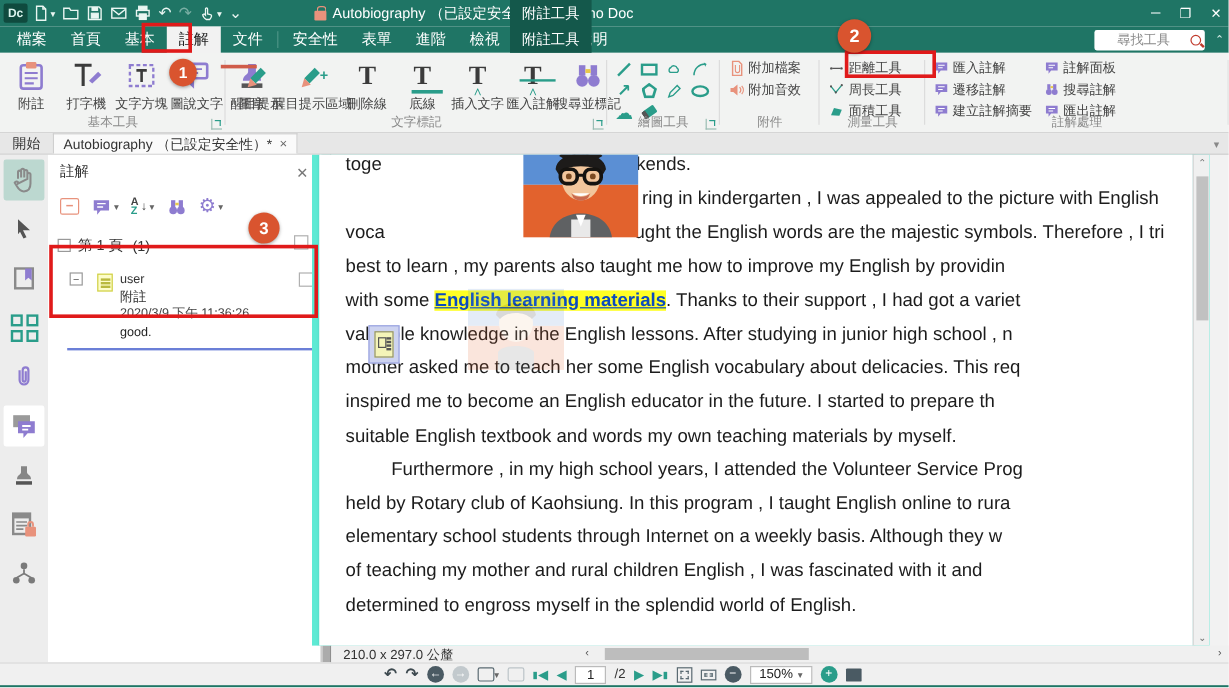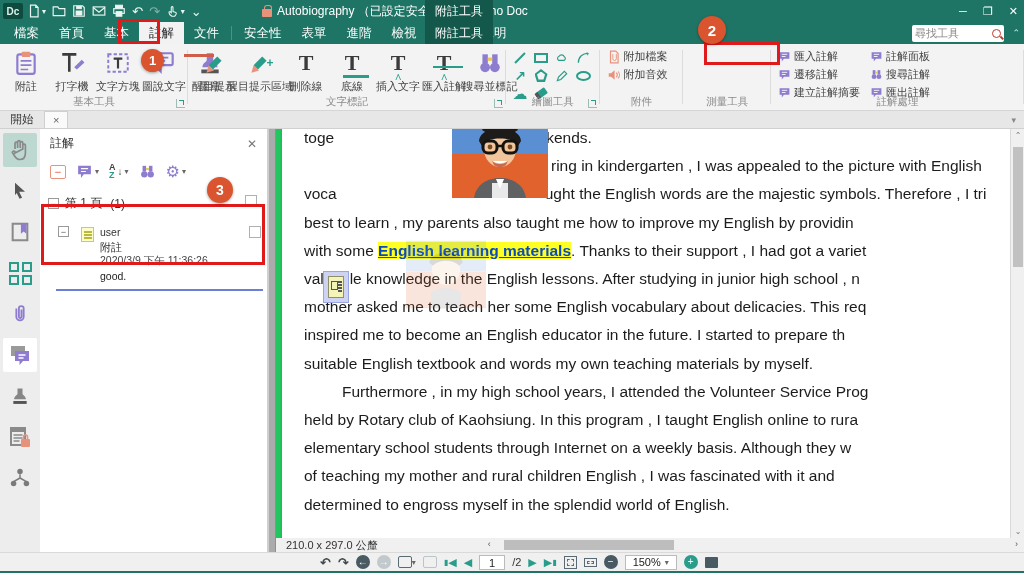--- a/index.html
+++ b/index.html
@@ -20,21 +20,21 @@
   .lock:before { content:""; position:absolute; left:2px; top:-4px; width:6px; height:5px; border:1.5px solid #e8927c; border-bottom:none; border-radius:3px 3px 0 0; }
   .ctx-block { position:absolute; left:425px; top:0; width:68px; height:44px; background:#14584b; color:#fff; display:flex; flex-direction:column; align-items:center; justify-content:space-around; font-size:12px; z-index:3; }
   .winctrl { position:absolute; right:6px; top:0; height:22px; display:flex; gap:16px; align-items:center; color:#fff; font-size:11px; }
 
   
   .tabrow { position:absolute; left:0; top:22px; width:1024px; height:22px; background:#1f7565; display:flex; align-items:center; color:#fff; }
   .tab { padding:3px 10px; font-size:12.5px; cursor:default; }
   .tab.active { background:#f2f2f2; color:#222; }
   .tabsep { width:1px; height:14px; background:#4c9385; margin:0 2px; }
   .searchbox { position:absolute; right:20px; top:3px; width:92px; height:17px; background:#fff; border-radius:2px; display:flex; align-items:center; padding:0 3px; gap:3px; }
-  .searchbox .ph { color:#8a8a8a; font-size:11px; flex:1; }
+  .searchbox .ph { color:#8a8a8a; font-size:11px; flex:1;margin-left:16px; }
   .mag { width:9px; height:9px; border:1.5px solid #c0392b; border-radius:50%; position:relative; }
   .mag:after { content:""; position:absolute; left:7px; top:7px; width:4px; height:1.5px; background:#c0392b; transform:rotate(45deg); }
   .collapse-ribbon { position:absolute; right:4px; top:6px; color:#cfe9e2; font-size:9px; }
 
   
   .ribbon { position:absolute; left:0; top:44px; width:1024px; height:67px; background:#f2f3f2; border-bottom:1px solid #d5d5d5; display:flex; }
   .rgroup { position:relative; height:100%; padding:2px 4px 14px 4px; }
   .rgroup:after { content:""; position:absolute; right:0; top:6px; bottom:6px; width:1px; background:#dcdcdc; }
   .rlabel { position:absolute; left:0; right:0; bottom:1px; text-align:center; font-size:10.5px; color:#8a8a8a; }
   .launcher { position:absolute; right:3px; bottom:2px; width:9px; height:9px; border-left:1px solid #9bbdb4; border-bottom:1px solid #9bbdb4; }
@@ -98,21 +98,21 @@
   .noteglyph:before { content:""; position:absolute; left:2px; top:3px; width:8px; height:1.5px; background:#b9b93e; box-shadow:0 3px 0 #b9b93e, 0 6px 0 #b9b93e; }
   .notemeta { font-size:10.5px; color:#333; line-height:1.3; }
   .notemeta .author { font-size:10.5px; }
   .notemeta .ntype { font-size:11px; }
   .notemeta .ts { color:#444; }
   .notemeta .content { margin-top:2px; color:#222; }
 
   .splitter { position:absolute; left:268px; top:129px; width:8px; height:423px; background:#ababab; border-left:1px solid #cfcfcf; border-right:1px solid #8f8f8f; }
 
   
-  .docarea { position:absolute; left:276px; top:129px; width:748px; height:409px; background:#22c55e; overflow:hidden; }
+  .docarea { position:absolute; left:260px; top:129px; width:748px; height:409px; background:#5eead4; overflow:hidden; }
   .page { position:absolute; left:6px; top:-6px; width:728px; height:430px; background:#fff; box-shadow:1px 0 3px rgba(0,0,0,.25); overflow:hidden; }
   .pagetext { position:absolute; left:22px; top:1px; width:720px; white-space:nowrap; font-size:15.5px; color:#1c1c1c; line-height:28.2px; font-family:"Liberation Sans","DejaVu Sans",sans-serif; }
   .sp1 { display:inline-block; width:212px; }
   .sp2 { display:inline-block; width:247px; }
   .sp3 { display:inline-block; width:208px; }
   .indent { display:inline-block; width:38px; }
   .hl-link { background:#ffff24; color:#0b4bbd; text-decoration:underline; font-weight:bold; }
   .avatar { position:absolute; left:170px; top:-6px; width:96px; height:81px; }
   .avatar.faded { left:124px; top:93px; width:80px; height:117px; opacity:.16; }
   .margin-note { position:absolute; left:41px; top:148px; width:26px; height:32px; background:#cdd3f0; border:1px solid #9aa4e0; display:flex; align-items:center; justify-content:center; }
@@ -523,20 +523,40 @@
           <svg class="icon" width="14" height="14">
               <use href="#s-sound"></use>
             </svg>
           <span>附加音效</span>
         </div>
       </div>
       <div class="rlabel">附件</div>
     </div>
 
     <div class="rgroup" style="width:90px">
+      <div class="smallcol">
+        <div class="smallbtn">
+          <svg class="icon" width="14" height="12">
+              <use href="#s-dist"></use>
+            </svg>
+          <span>距離工具</span>
+        </div>
+        <div class="smallbtn">
+          <svg class="icon" width="14" height="12">
+              <use href="#s-perim"></use>
+            </svg>
+          <span>周長工具</span>
+        </div>
+        <div class="smallbtn">
+          <svg class="icon" width="14" height="12">
+              <use href="#s-area"></use>
+            </svg>
+          <span>面積工具</span>
+        </div>
+      </div>
       <div class="rlabel">測量工具</div>
     </div>
 
     <div class="rgroup" style="width:260px">
       <div class="procwrap">
         <div class="smallcol">
           <div class="smallbtn">
             <svg class="icon" width="13" height="13">
                 <use href="#s-bubble"></use>
               </svg>
@@ -578,20 +598,21 @@
       </div>
       <div class="rlabel">註解處理</div>
     </div>
 
     <div style="flex:1"></div>
   </div>
 
   <div class="doctabs">
     <span class="starttab">開始</span>
     <span class="filetab">
+      <span>Autobiography （已設定安全性）*</span>
       <span class="close">×</span>
     </span>
     <span class="strip-caret">▾</span>
   </div>
 
   <div class="toolstrip">
     <span class="tsbtn sel-hand">
         <svg class="icon" width="24" height="24">
           <use href="#s-hand"></use>
         </svg>

